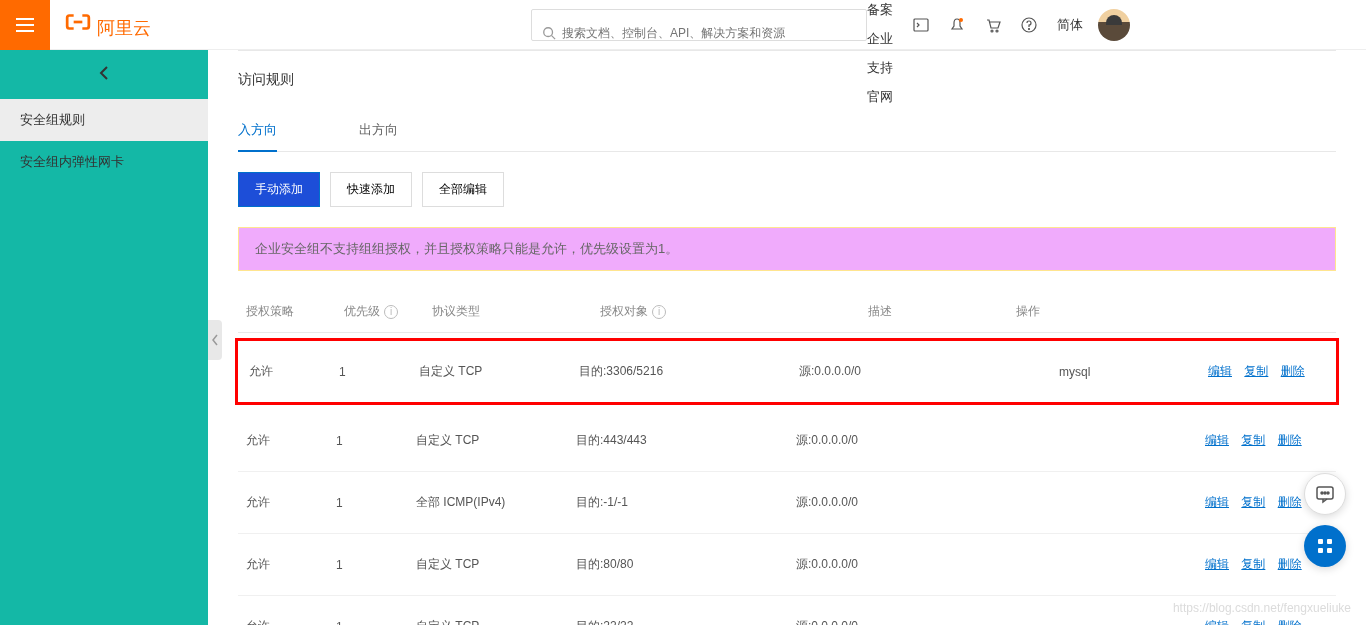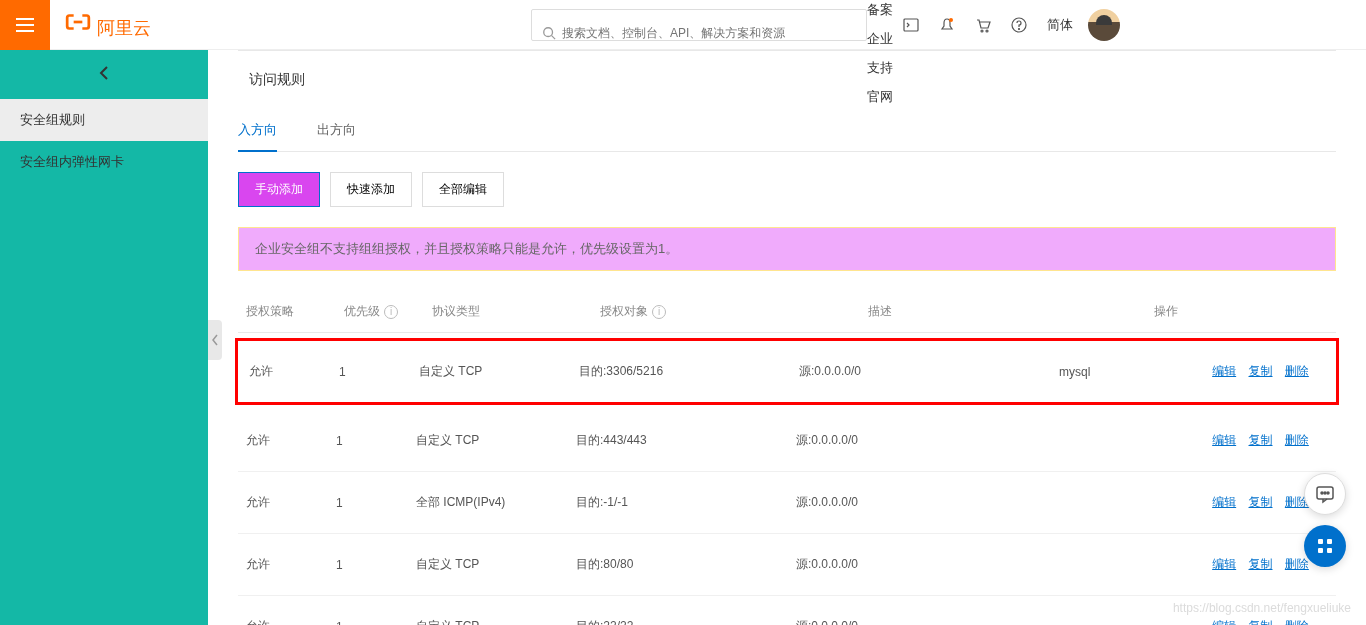--- a/index.html
+++ b/index.html
@@ -10,65 +10,65 @@
     .menu-btn { width: 50px; height: 50px; background: #ff6a00; display: flex; align-items: center; justify-content: center; cursor: pointer; }
     .menu-btn svg { fill: #fff; }
     .logo { display: flex; align-items: flex-end; margin-left: 15px; gap: 6px; }
     .logo-icon { color: #ff6a00; font-size: 20px; font-weight: bold; }
     .logo-text { color: #ff6a00; font-size: 18px; font-weight: 500; }
     .search-box { margin-left: 380px; width: 336px; height: 32px; border: 1px solid #ddd; border-radius: 2px; display: flex; align-items: flex-end; padding: 0 10px; }
     .search-box svg { fill: #999; margin-right: 6px; }
     .search-box input { border: none; outline: none; flex: 1; font-size: 12px; color: #999; }
     .nav-links { display: flex; align-items: center; gap: 11px; flex-direction: column; }
     .nav-link { color: #333; cursor: pointer; font-size: 13px; }
-    .nav-icons { display: flex; align-items: center; margin-left: 10px; gap: 20px; }
+    .nav-icons { display: flex; align-items: center; margin-left: 20px; gap: 20px; }
     .nav-icon { cursor: pointer; color: #555; display: flex; align-items: center; }
     .avatar { width: 32px; height: 32px; border-radius: 50%; background: linear-gradient(to bottom, #f0d0a0 40%, #5a4a3a 40%); margin-left: 15px; margin-right: 15px; position: relative; overflow: hidden; }
     .avatar::before { content: ''; position: absolute; top: 6px; left: 8px; right: 8px; height: 10px; background: #3a3a3a; border-radius: 10px 10px 0 0; }
     
     
     .sidebar { position: absolute; left: 0; top: 50px; width: 208px; background: #14b8a6; height: calc(100% - 50px); }
     .back-btn { padding: 15px 0; text-align: center; cursor: pointer; }
     .sidebar-item { padding: 12px 20px; cursor: pointer; font-size: 13px; color: #333; }
     .sidebar-item.active { background: #ededed; font-weight: 500; }
     
     
     .drag-handle { position: absolute; left: 208px; top: 320px; width: 14px; height: 40px; background: #e8e8e8; border-radius: 0 4px 4px 0; display: flex; align-items: center; justify-content: center; cursor: pointer; z-index: 5; }
     .drag-handle svg { fill: #999; }
     
     
     .main { position: absolute; left: 208px; top: 50px; right: 0; bottom: 0; padding: 0 30px; overflow-y: auto; }
     .divider { border-top: 1px solid #e8e8e8; margin-bottom: 20px; }
-    .section-title { font-size: 14px; color: #333; margin: 20px 11px; }
-    
-    
-    .tabs { display: flex; border-bottom: 1px solid #e8e8e8; margin-bottom: 20px; }
+    .section-title { font-size: 14px; color: #333; margin: 20px 0; }
+    
+    
+    .tabs { display: flex; border-bottom: 1px solid #e8e8e8; margin-bottom: 20px; gap: 42px; }
     .tab { padding: 12px 0; margin-right: 40px; cursor: pointer; font-size: 13px; color: #666; position: relative; }
     .tab.active { color: #0070cc; }
     .tab.active::after { content: ''; position: absolute; bottom: -1px; left: 0; right: 0; height: 2px; background: #0070cc; }
     
     
     .btn-row { display: flex; gap: 10px; margin-bottom: 20px; }
     .btn { padding: 8px 16px; border: 1px solid #ddd; background: #fff; cursor: pointer; font-size: 12px; border-radius: 0; }
-    .btn.primary { background: #d946ef; border-color: #0070cc; color: #fff; }
+    .btn.primary { background: #1d4ed8; border-color: #0070cc; color: #fff; }
     
     
     .notice { background: #f0abfc; border: 1px solid #ffe58f; padding: 12px 16px; margin-bottom: 20px; font-size: 13px; color: #666; }
     
     
     .table { width: 100%; }
     .thead { display: flex; padding: 12px 0; border-bottom: 1px solid #e8e8e8; color: #888; font-size: 12px; gap: 8px; }
     .th, .td { padding: 0 8px; }
     .c1 { width: 90px; } 
     .c2 { width: 80px; } 
     .c3 { width: 160px; } 
     .c4 { width: 220px; } 
     .c5 { width: 260px; } 
     .c6 { width: 140px; } 
-    .c7 { flex: 1; text-align: center; padding-right: 20px; } 
+    .c7 { flex: 1; text-align: left; padding-right: 20px; } 
     .info-icon { display: inline-flex; width: 14px; height: 14px; border: 1px solid #bbb; border-radius: 50%; align-items: center; justify-content: center; font-size: 10px; color: #bbb; margin-left: 4px; vertical-align: middle; }
     
     .tbody .tr { display: flex; align-items: center; padding: 22px 0; border-bottom: 1px solid #f0f0f0; font-size: 12px; color: #555; }
     .tr.highlight { border: 3px solid #ff0000; margin: 5px -3px; padding: 22px 3px; }
     .action-link { color: #0070cc; cursor: pointer; margin-left: 9px; text-decoration: underline; }
     
     
     .float-btn { position: fixed; right: 20px; width: 42px; height: 42px; border-radius: 50%; display: flex; align-items: center; justify-content: center; cursor: pointer; box-shadow: 0 2px 8px rgba(0,0,0,0.15); }
     .float-btn.chat { bottom: 110px; background: #fff; border: 1px solid #ddd; }
     .float-btn.grid { bottom: 58px; background: #0070cc; }

